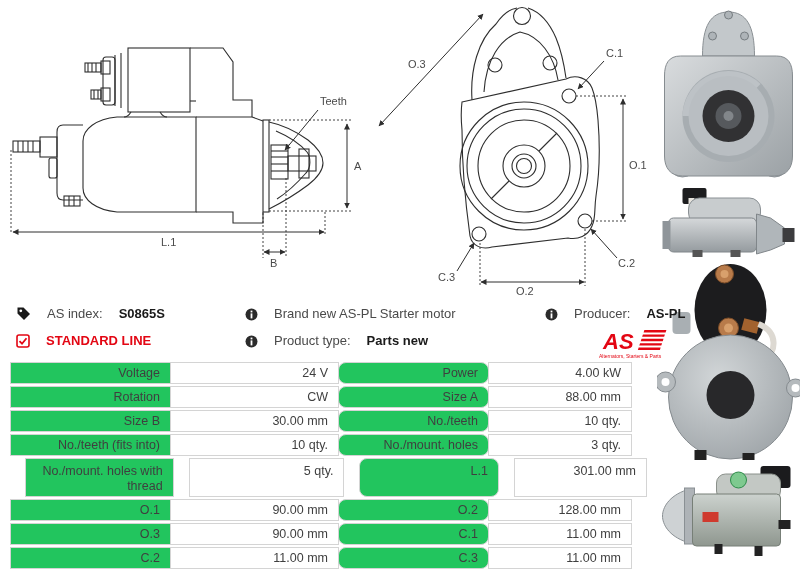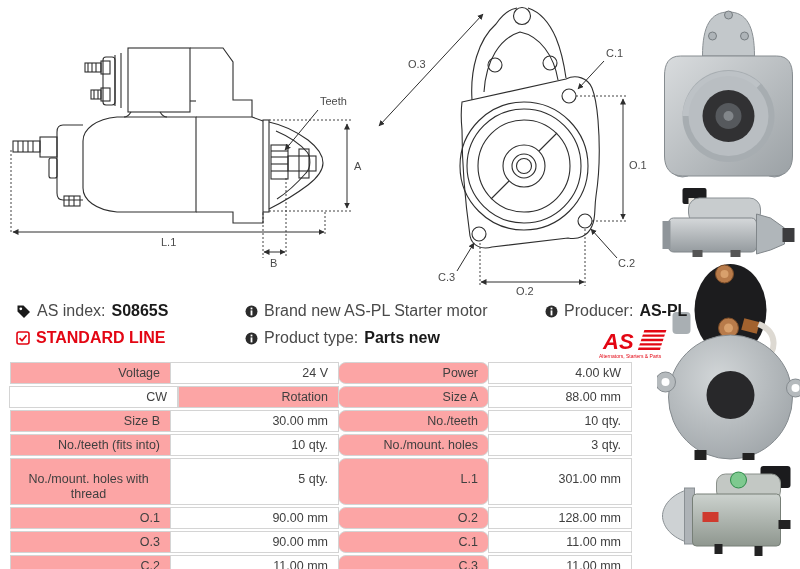--- a/index.html
+++ b/index.html
@@ -1,33 +1,33 @@
 <!DOCTYPE html>
 <html><head>
 <meta charset="utf-8">
 <style>
   html,body{margin:0;padding:0;background:#fff;}
   #page{position:relative;width:800px;height:569px;background:#fff;overflow:hidden;
         font-family:"Liberation Sans",sans-serif;color:#3f3f3f;}
   svg text{font-family:"Liberation Sans",sans-serif;}
   .abs{position:absolute;}
   
-  .info-line{display:flex;align-items:center;gap:6px;height:20px;font-size:16px;color:#4a4a4a;margin-bottom:7px;white-space:nowrap;}
+  .info-line{display:flex;align-items:flex-end;gap:16px;height:20px;font-size:13px;color:#4a4a4a;margin-bottom:7px;white-space:nowrap;}
   .info-line b{color:#1a1a1a;}
   .red-bold{color:#e30613;font-weight:bold;}
   
   #spec-table{position:absolute;left:10px;top:362px;width:637px;}
   .spec-row{display:flex;margin-bottom:2px;}
   .cell{box-sizing:border-box;border:1px solid #d4d4d4;font-size:12.5px;color:#3f3f3f;
         display:flex;align-items:center;justify-content:flex-end;text-align:right;
         padding:2px 10px 2px 6px;min-height:22px;line-height:15px;}
-  .cell.lab{background:#fca5a5;text-align:center;}
+  .cell.lab{background:#22c55e;}
   .cell.val{background:#fff;}
   .c1{width:161px;} .c2{width:169px;margin-left:-1px;} .c3{width:151px;margin-left:-1px;border-radius:8px;} .c4{width:144px;margin-left:-1px;}
-  .spec-row.tall .cell{min-height:37px;align-items:flex-start;padding-top:13px;}
+  .spec-row.tall .cell{min-height:37px;align-items:flex-start;padding-top:5px;margin-left:15px;}
   
   .photo{position:absolute;left:657px;width:143px;}
 </style>
 </head>
 <body>
 
 <div id="page">
 
   <svg class="abs" style="left:0;top:0" width="368" height="295" viewBox="0 0 368 295">
     <defs>
@@ -315,22 +315,22 @@
   </div>
 
   <div id="spec-table">
     <div class="spec-row">
       <div class="cell lab c1">Voltage</div>
       <div class="cell val c2">24 V</div>
       <div class="cell lab c3">Power</div>
       <div class="cell val c4">4.00 kW</div>
     </div>
     <div class="spec-row">
+      <div class="cell lab c1">Rotation</div>
       <div class="cell val c2">CW</div>
-      <div class="cell lab c1">Rotation</div>
       <div class="cell lab c3">Size A</div>
       <div class="cell val c4">88.00 mm</div>
     </div>
     <div class="spec-row">
       <div class="cell lab c1">Size B</div>
       <div class="cell val c2">30.00 mm</div>
       <div class="cell lab c3">No./teeth</div>
       <div class="cell val c4">10 qty.</div>
     </div>
     <div class="spec-row">

